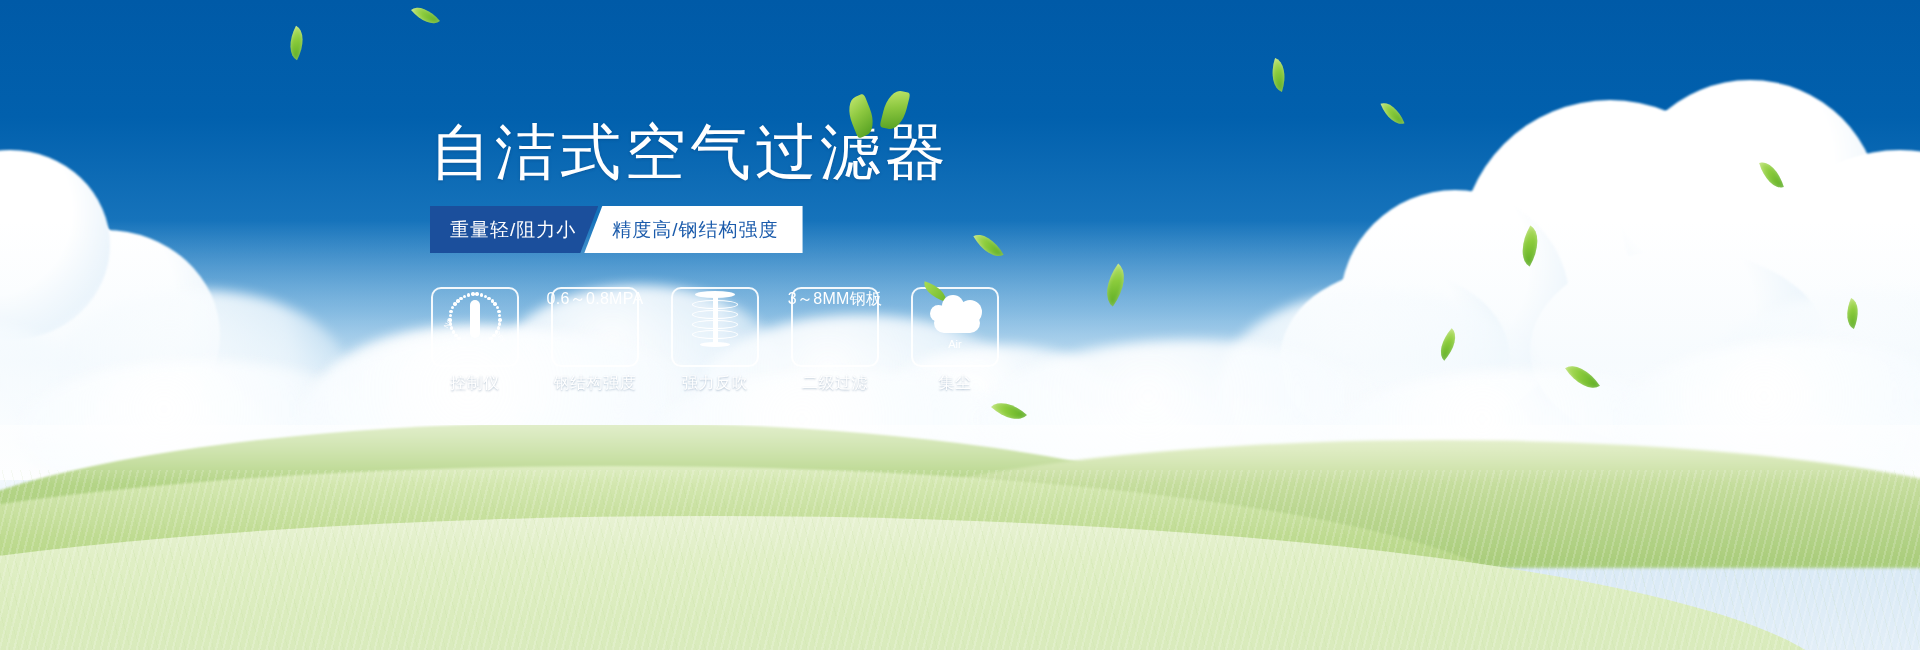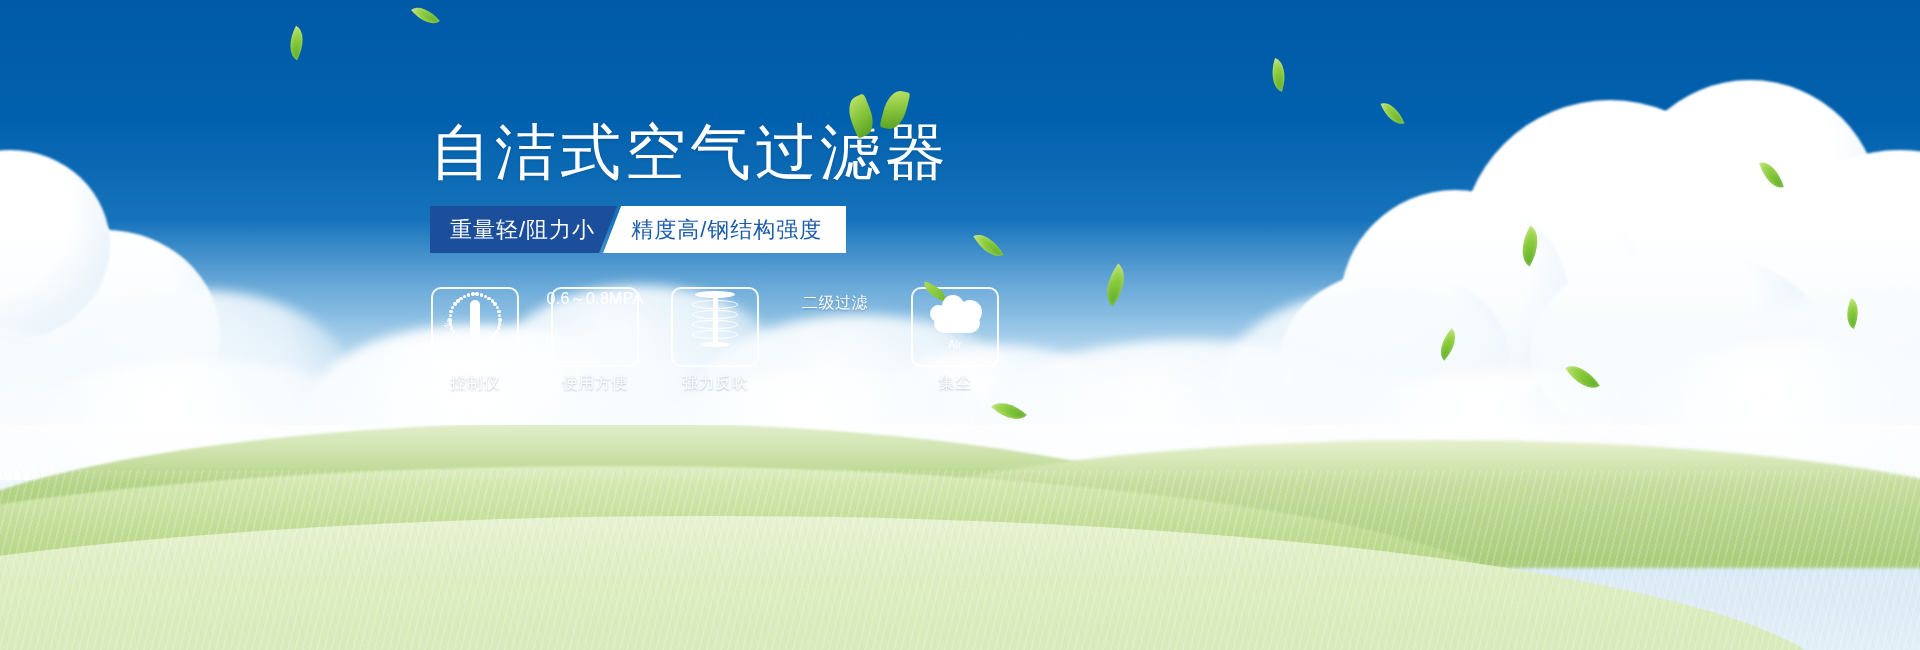--- a/index.html
+++ b/index.html
@@ -119,21 +119,21 @@
     background:linear-gradient(160deg,#c3e86f 0%,#8cc73f 45%,#4f9c1f 100%);
     border-radius:60% 12% 60% 12%;
   }
   .title-leaves .lf.a { left:2px; top:6px; transform:rotate(-22deg); }
   .title-leaves .lf.b { left:36px; top:0px; transform:rotate(14deg); }
 
   
   #tags { display:flex; margin-top:22px; height:47px; width:400px; }
   .tag {
     display:flex; align-items:center; justify-content:center;
-    font-size:22px; letter-spacing:1px; white-space:nowrap;
+    font-size:19px; letter-spacing:1px; white-space:nowrap;
   }
   #tag-primary {
     background:#1b4f9c; color:#ffffff;
     padding:0 22px 0 20px;
     clip-path:polygon(0 0, 100% 0, calc(100% - 18px) 100%, 0 100%);
     position:relative; z-index:2;
   }
   #tag-secondary {
     background:#ffffff; color:#1b5bab;
     padding:0 24px 0 28px;
@@ -363,39 +363,43 @@
           </div>
         </div>
         <div class="feature-label">控制仪</div>
       </div>
 
       <div class="feature">
         <div class="feature-box">
           <span class="txt">0.6～0.8</span>
           <span class="txt">MPA</span>
         </div>
-        <div class="feature-label">使用方便</div>
+        <div class="feature-label">钢结构强度</div>
       </div>
 
       <div class="feature">
         <div class="feature-box">
           <div class="ic-coil">
             <div class="core"></div>
             <div class="cap" style="top:2px;"></div>
             <div class="ring" style="top:11px;"></div>
             <div class="ring" style="top:21px;"></div>
             <div class="ring" style="top:31px;"></div>
             <div class="ring" style="top:41px;"></div>
             <div class="cap" style="bottom:0px; width:30px; height:5px;"></div>
           </div>
         </div>
         <div class="feature-label">强力反吹</div>
       </div>
 
       <div class="feature">
+        <div class="feature-box">
+          <span class="txt">3～8MM</span>
+          <span class="txt">钢板</span>
+        </div>
         <div class="feature-label">二级过滤</div>
       </div>
 
       <div class="feature">
         <div class="feature-box">
           <div class="ic-air">
             <span class="leafbit"></span>
             <span class="c1" style="left:6px;  top:16px; width:17px; height:17px;"></span>
             <span class="c2" style="left:18px; top:6px;  width:22px; height:22px;"></span>
             <span class="c3" style="left:34px; top:11px; width:24px; height:24px;"></span>

